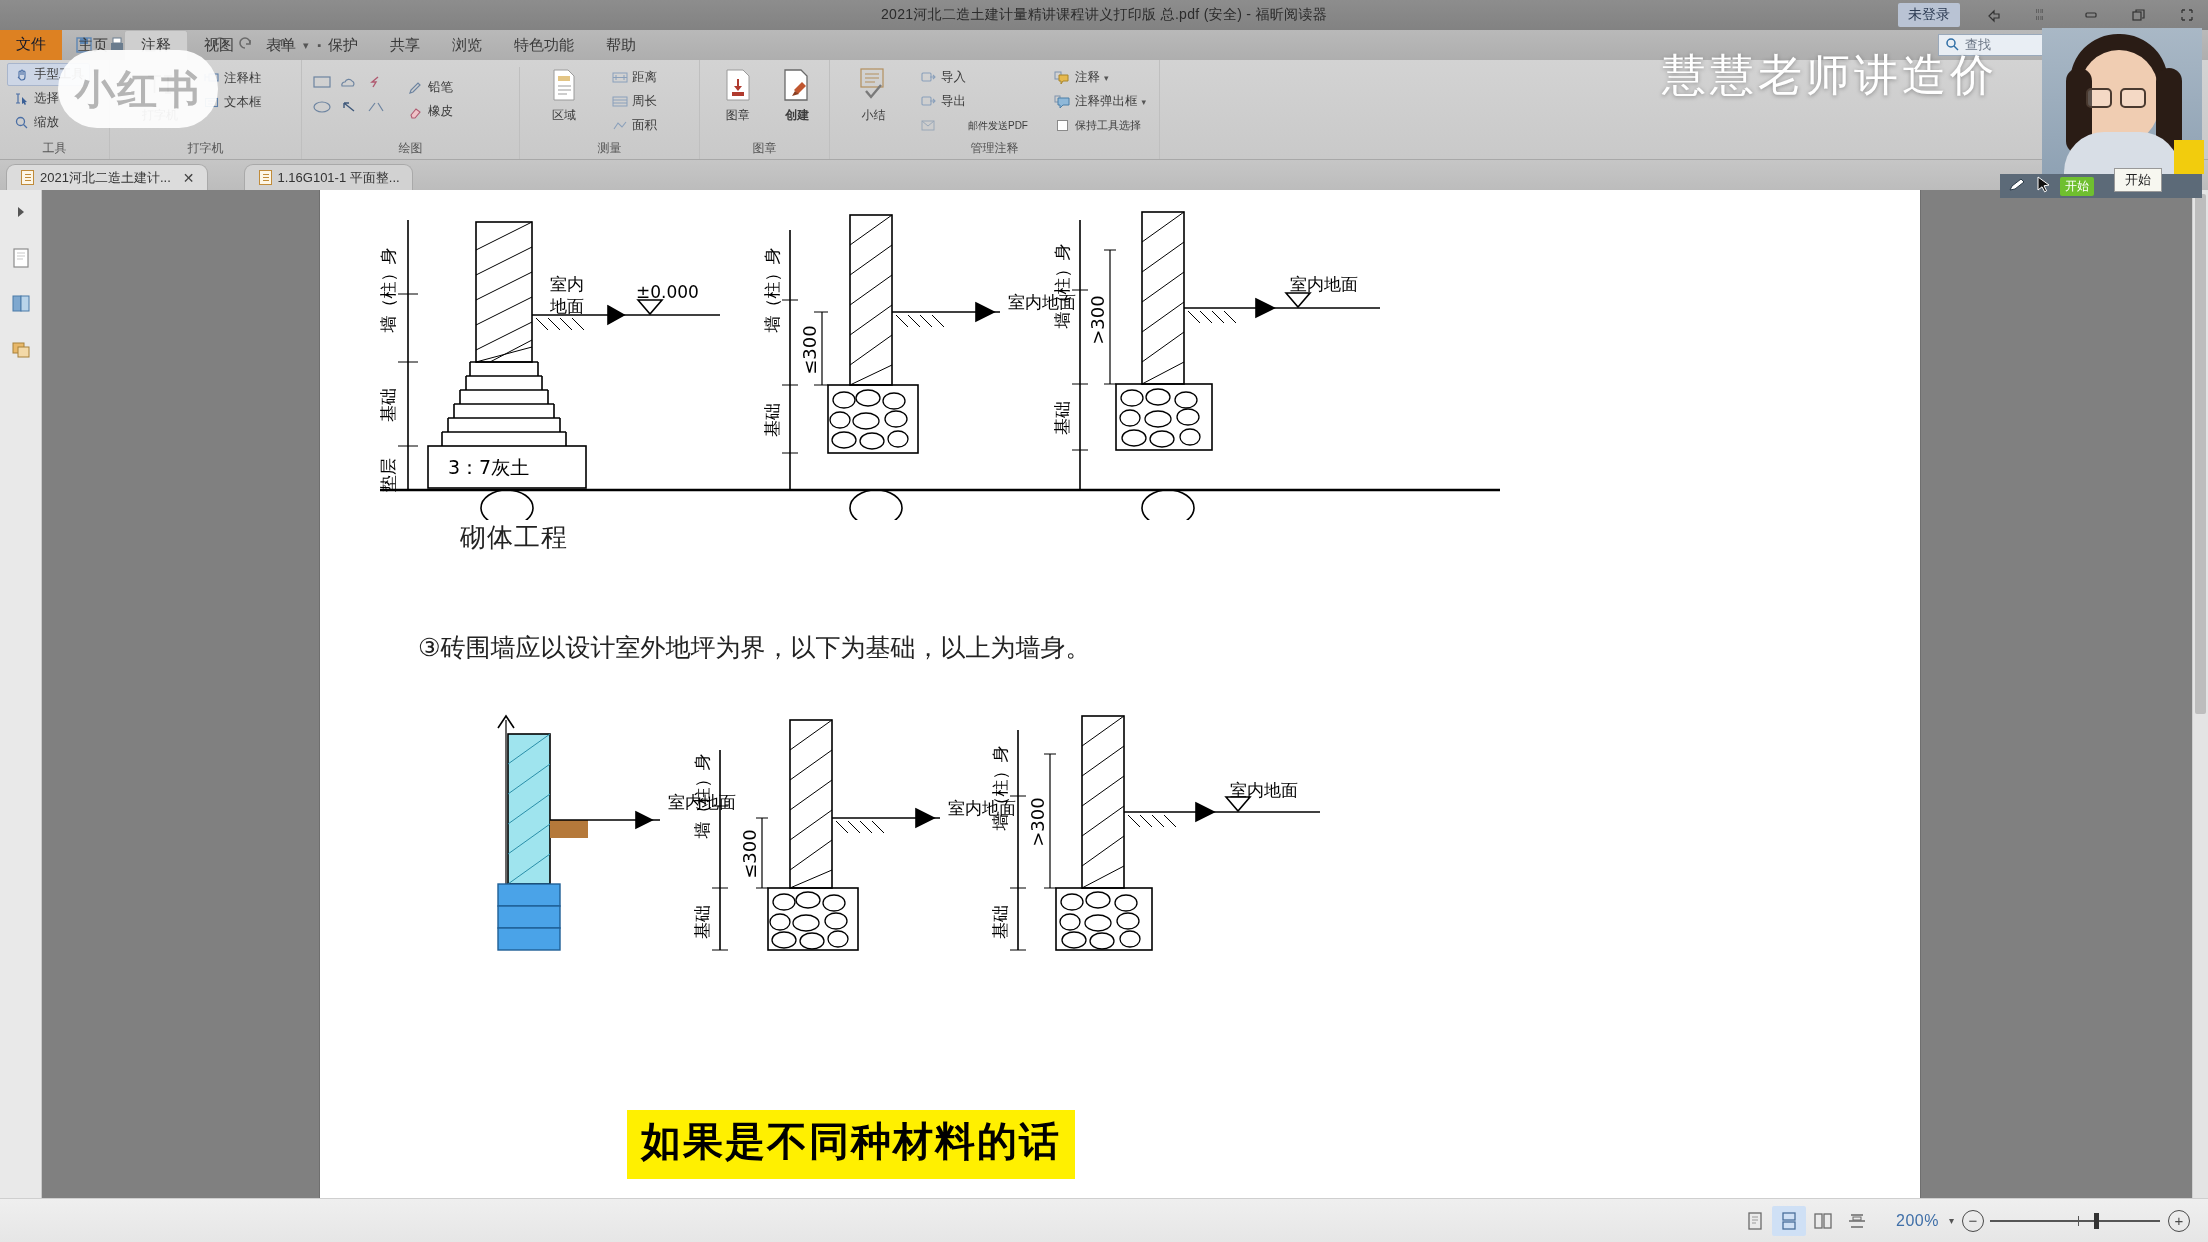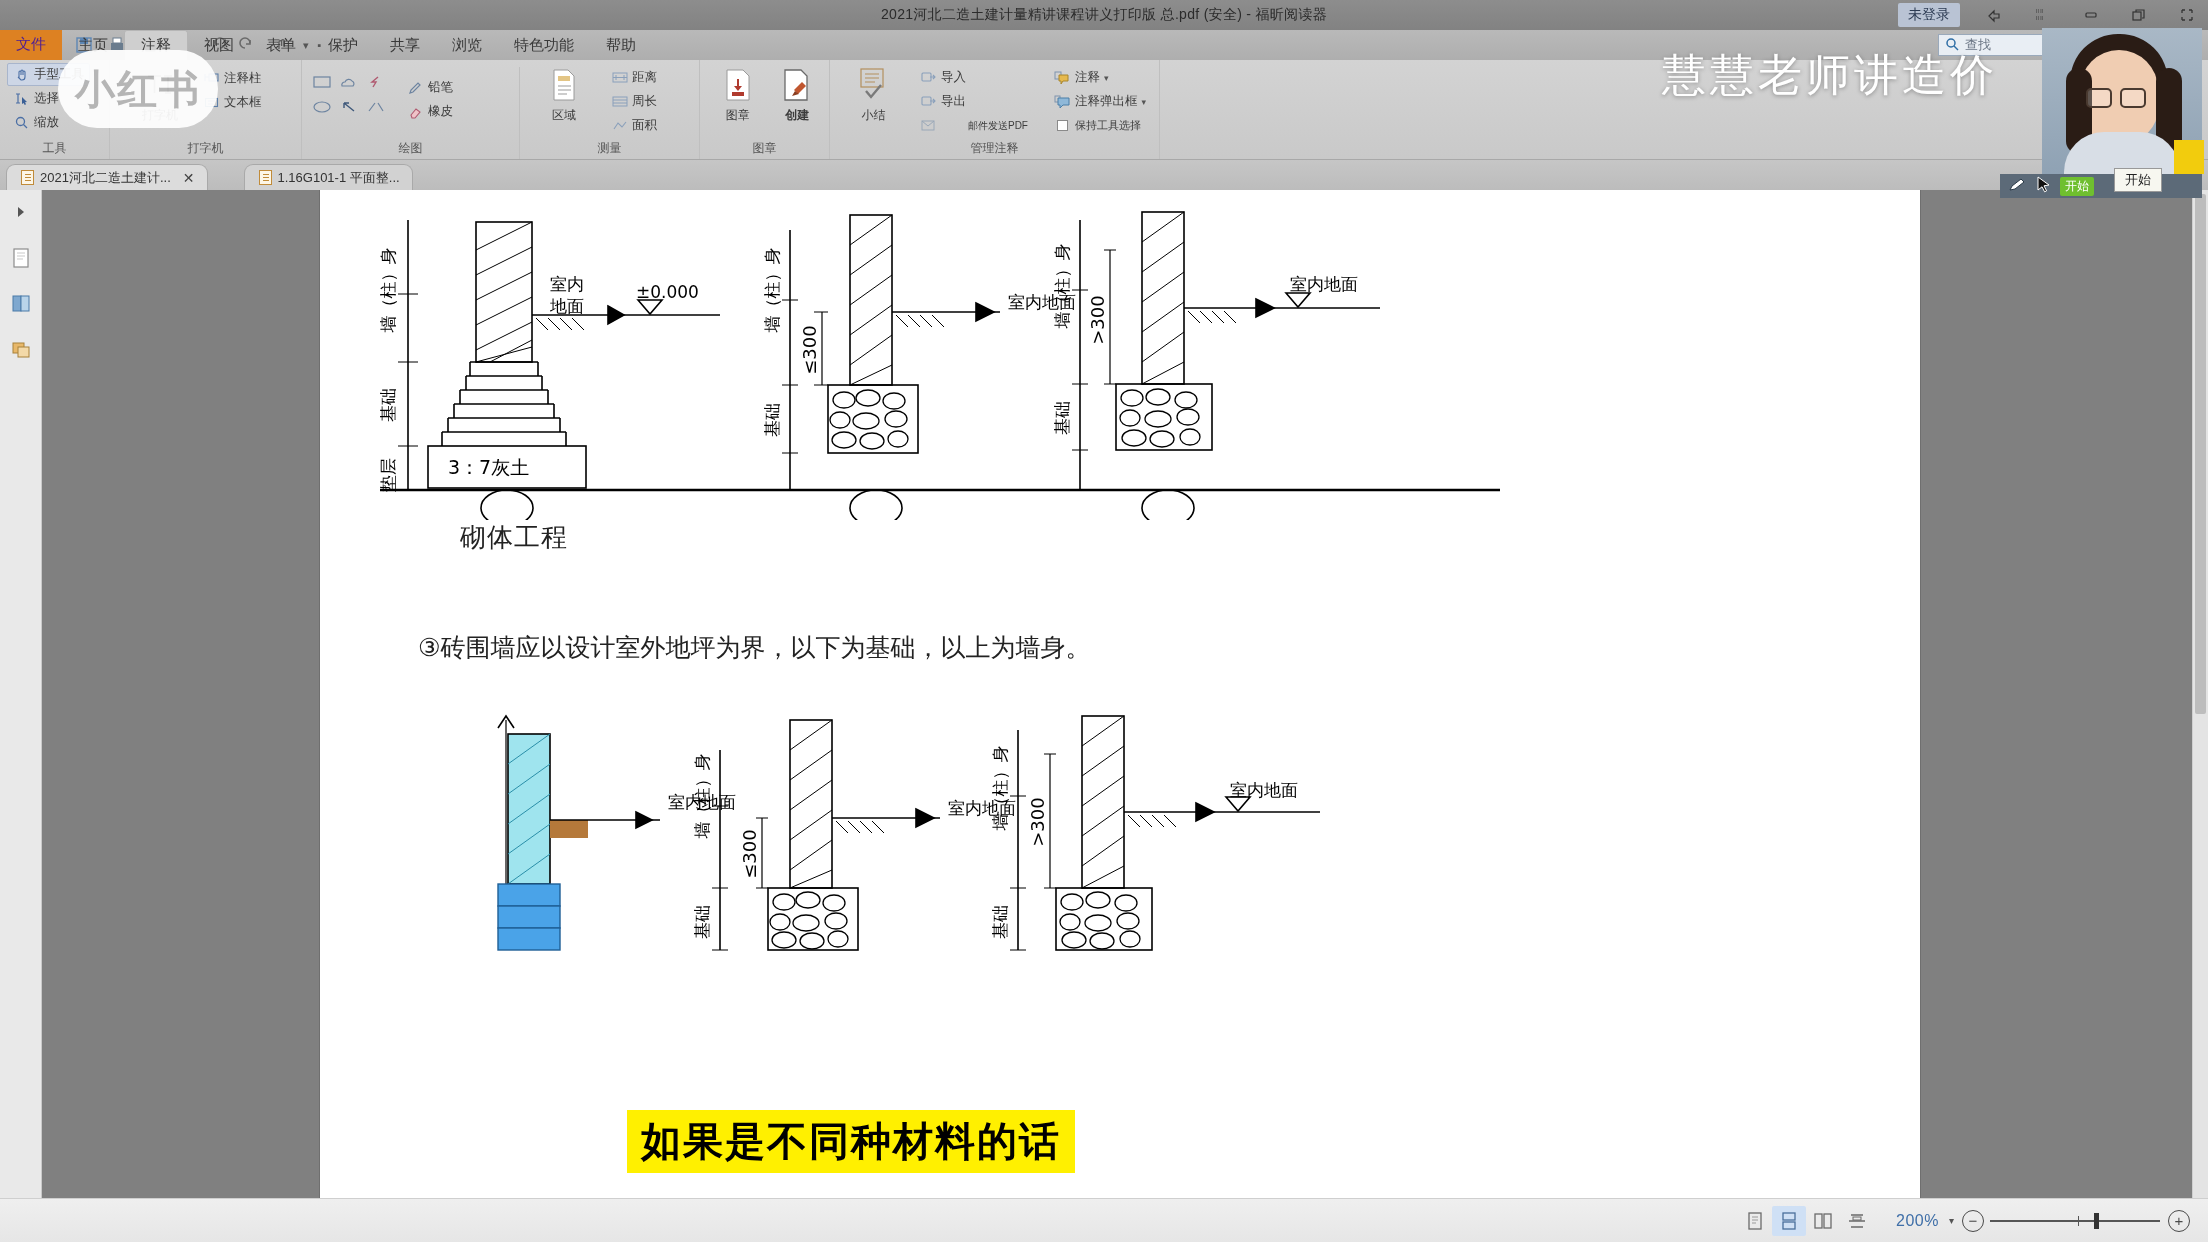--- a/index.html
+++ b/index.html
@@ -36,21 +36,21 @@
 
   
   .qat{
     position:absolute; left:0; top:30px; width:2208px; height:30px;
     background:linear-gradient(#b9b9b9,#aeaeae);
     display:flex; align-items:center; padding-left:6px; gap:9px;
   }
   .qat .qi{ width:24px;height:24px; display:flex;align-items:center;justify-content:center;}
   .tabs-row{ position:absolute; left:0; top:30px; height:30px; display:flex; align-items:center;}
   .tab-file{
-    background:#dd8122; color:#4c1d95; font-size:15px;
+    background:#dd8122; color:#0f172a; font-size:15px;
     padding:5px 16px 6px; height:30px; display:flex; align-items:center;
   }
   .rtab{
     font-size:15px; color:#3a3a3a; padding:0 16px; height:30px;
     display:flex; align-items:center; white-space:nowrap;
   }
   .rtab.active{
     background:#cfcfcf;
     border:1px solid #b6b6b6; border-bottom:none;
     border-radius:3px 3px 0 0;
@@ -139,24 +139,24 @@
     position:absolute; right:0; top:190px; bottom:44px; width:16px;
     background:#e4e4e4; border-left:1px solid #cfcfcf;
   }
   .doc-thumb{ position:absolute; left:2px; right:2px; top:4px; height:520px; background:#bdbdbd; border-radius:2px;}
   .t-heading{ position:absolute; left:140px; top:330px; font-size:26px; letter-spacing:1px;}
   .t-p1{ position:absolute; left:42px; top:368px; width:1520px; font-size:25px; line-height:1.38; text-indent:56px;}
   .t-p2{ position:absolute; left:42px; top:440px; width:1520px; font-size:25px; line-height:1.38; text-indent:56px;}
 
   
   .subtitle{
-    position:absolute; left:585px; bottom:25px;
+    position:absolute; left:585px; bottom:19px;
     background:#fff000; color:#000;
     font-size:40px; font-weight:bold; letter-spacing:2px;
-    padding:4px 14px 4px; white-space:nowrap;
+    padding:4px 14px 10px; white-space:nowrap;
     font-family:"DejaVu Sans","Liberation Sans",sans-serif;
   }
 
   
   .statusbar{
     position:absolute; left:0; bottom:0; width:2208px; height:44px;
     background:linear-gradient(#efefef,#e6e6e6); border-top:1px solid #cfcfcf;
     display:flex; align-items:center; justify-content:flex-end; gap:0; padding-right:18px;
   }
   .sbtn{ width:34px;height:30px; display:flex;align-items:center;justify-content:center; color:#5a5a5a;}

